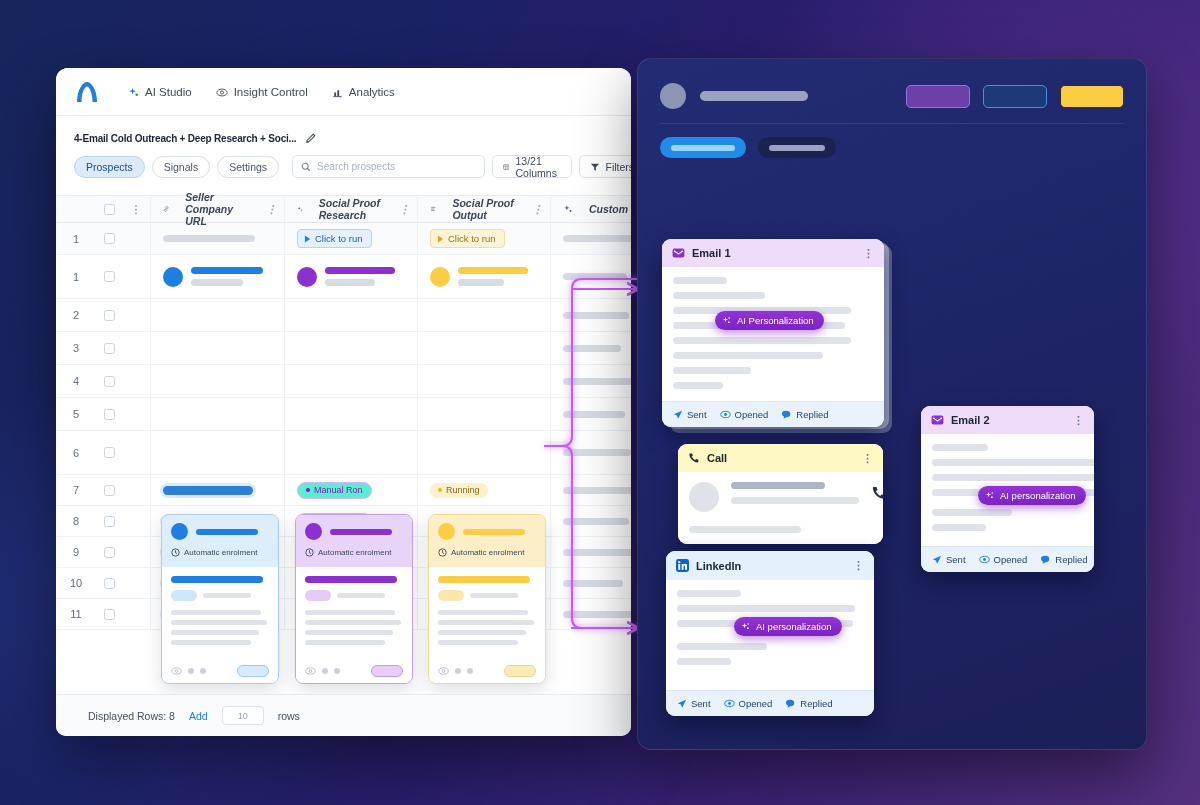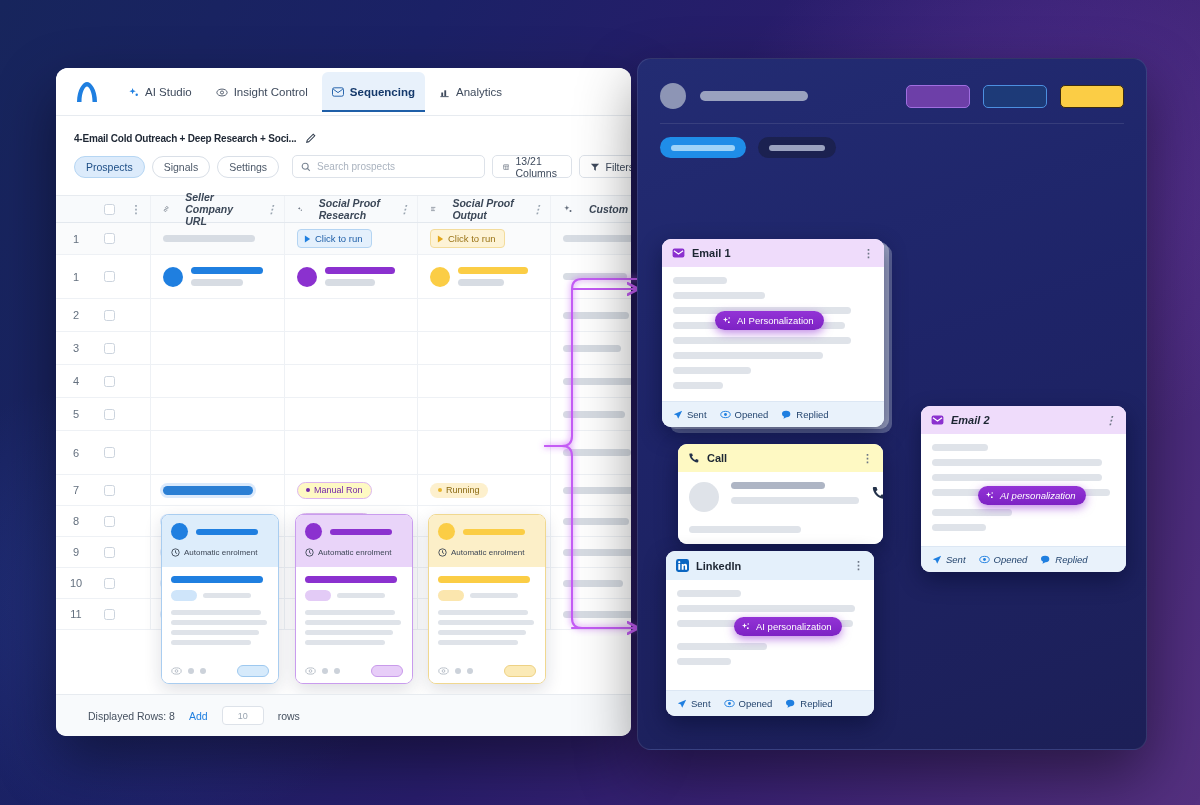--- a/index.html
+++ b/index.html
@@ -56,21 +56,21 @@
           border-left:1px solid #eef1f5; gap:8px; }
   .w1{width:134px} .w2{width:133px} .w3{width:133px} .w4{width:110px}
   .head .cell { gap:16px;font-style:italic; }
   .head .cell .mi { margin-left:auto; margin-right:7px; color:#9aa5b1; }
   .bar { height:7px; border-radius:4px; background:#d7dce3; }
   .dot-av { width:20px; height:20px; border-radius:50%; flex:0 0 auto;}
   .runbtn { font-size:9.5px; border-radius:4px; padding:3px 8px 3px 6px; display:inline-flex; align-items:center; gap:4px; }
   .run-b { background:#e4f0fc; border:1px solid #b4d4f2; color:#1e5fa8; }
   .run-y { background:#fdf3d6; border:1px solid #f3dc9c; color:#9a7417; }
   .tag { font-size:9px; border-radius:9px; padding:2.5px 8px; display:inline-flex; align-items:center; gap:4px; }
-  .tag-p { background:#fef9c3; border:1px solid #dcb6f0; color:#7227a8; }
+  .tag-p { background:#5eead4; border:1px solid #dcb6f0; color:#7227a8; }
   .tag-y { background:#fdf0cd; color:#8a6a12; }
   .tdot { width:4px; height:4px; border-radius:50%; background:currentColor; }
 
   
   .ovl-wrap { position:absolute; left:0; top:0; width:100%; height:100%; pointer-events:none;padding-left:10px; }
   .ocard { position:absolute; top:318px; width:118px; height:170px; border-radius:8px; background:#fff;
            border:1px solid; overflow:hidden; box-shadow:0 6px 18px rgba(20,30,60,.14); }
   .ocard .oh { height:52px; padding:8px 9px 0; }
   .ocard .orow1 { display:flex; align-items:center; gap:8px; }
   .ocard .oav { width:17px; height:17px; border-radius:50%; }
@@ -148,27 +148,20 @@
 
 
     <div class="navitem">
       <svg width="12" height="11" viewBox="0 0 14 11">
         <ellipse cx="7" cy="5.5" rx="6" ry="4" fill="none" stroke="#3e4a5c" stroke-width="1"></ellipse>
         <circle cx="7" cy="5.5" r="1.8" fill="none" stroke="#3e4a5c" stroke-width="1"></circle>
       </svg>
       <span>Insight Control</span>
     </div>
 
-    <div class="navitem active">
-      <svg width="12" height="10" viewBox="0 0 14 11">
-        <rect x="0.6" y="0.6" width="12.8" height="9.8" rx="2" fill="none" stroke="#1f5fa8" stroke-width="1.1"></rect>
-        <path d="M1.4 2.2 L7 6.2 L12.6 2.2" fill="none" stroke="#1f5fa8" stroke-width="1.1"></path>
-      </svg>
-      <span>Sequencing</span>
-    </div>
 
     <div class="navitem">
       <svg width="11" height="11" viewBox="0 0 12 12">
         <path d="M1.5 10.5 L10.5 10.5" stroke="#3e4a5c" stroke-width="1"></path>
         <rect x="2.5" y="6" width="2" height="4" fill="#3e4a5c"></rect>
         <rect x="5.8" y="3.6" width="2" height="6.4" fill="#3e4a5c"></rect>
       </svg>
       <span>Analytics</span>
     </div>
   </div>
@@ -807,21 +800,21 @@
       </span>
       <span>
         <svg width="11" height="10" viewBox="0 0 12 11">
             <path d="M1 4.4 A4.6 3.6 0 1 1 6 8 L2.6 9.6 L3.4 7.4 A3.6 3.6 0 0 1 1 4.4Z" fill="#1f7fe0"></path>
           </svg>
         <span>Replied</span>
       </span>
     </div>
   </div>
 
-  <div class="card" style="left:283px; top:347px; width:205px;font-style:italic;">
+  <div class="card" style="left:283px; top:347px; width:173px;">
     <div class="ch" style="background:#efdcfb">
       <svg width="13" height="10" viewBox="0 0 14 11">
         <rect x="0.5" y="0.5" width="13" height="10" rx="2.2" fill="#8b31cf"></rect>
         <path d="M2 3 L7 6.6 L12 3" fill="none" stroke="#fff" stroke-width="1.2"></path>
       </svg>
       <span>Email 2</span>
       <span class="kebab mi-dots">⋮</span>
     </div>
     <div class="cb" style="height:112px">
       <div class="ln" style="width:56px"></div>

